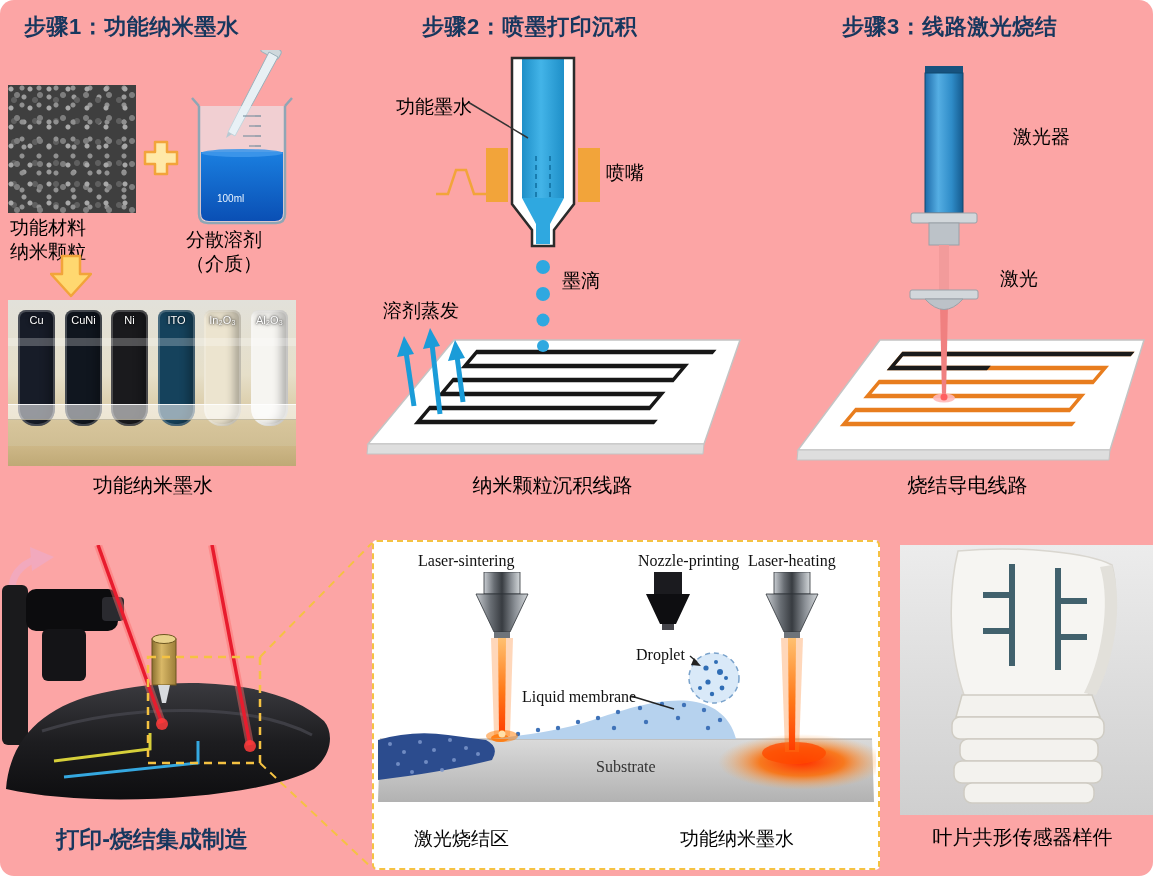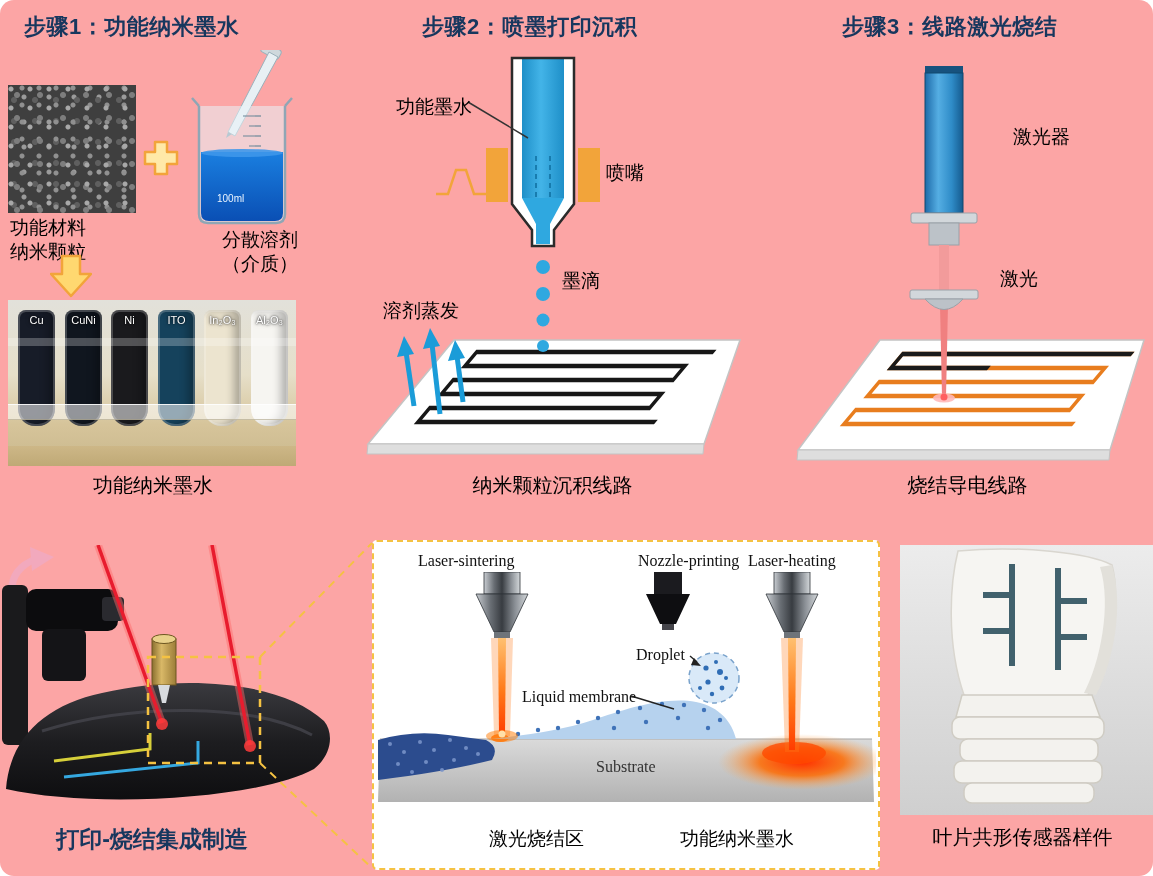--- a/index.html
+++ b/index.html
@@ -5,21 +5,21 @@
   * { margin:0; padding:0; box-sizing:border-box; }
   html,body { background:#ffffff; }
   body { font-family:"Liberation Sans","DejaVu Sans",sans-serif; }
   .canvas { position:relative; width:1153px; height:876px; background:#fca5a5; overflow:hidden;border-radius:14px; }
   .abs { position:absolute; }
   .title { position:absolute; font-size:22px; font-weight:bold; color:#17375E; white-space:nowrap; letter-spacing:0.5px; }
   .lbl { position:absolute; font-size:19px; color:#000; white-space:nowrap; }
   .cap { position:absolute; font-size:20px; color:#000; text-align:center; }
   .cap-bold { font-weight:bold; color:#17375E; font-size:23px; }
   .two-line div { font-size:19px; color:#000; line-height:24px; }
-  .centered { text-align:right;font-family:Liberation Serif, serif; }
+  .centered { text-align:left;font-family:Liberation Serif, serif; }
   .sem {
     position:absolute; left:8px; top:85px; width:128px; height:128px;
     background-color:#3f3f3f;
     background-image:
       radial-gradient(circle at 3px 4px,  #a8a8a8 2px, transparent 3px),
       radial-gradient(circle at 9px 10px, #7d7d7d 2.5px, transparent 3.5px),
       radial-gradient(circle at 14px 3px, #909090 2px, transparent 3px),
       radial-gradient(circle at 6px 15px, #5f5f5f 2.5px, transparent 3.5px),
       radial-gradient(circle at 16px 12px,#9b9b9b 2px, transparent 3px);
     background-size:19px 19px, 23px 23px, 17px 17px, 21px 21px, 25px 25px;
@@ -376,21 +376,21 @@
       <g stroke="#222" stroke-width="1.4" fill="none">
         <path d="M312,84 L319,90"></path>
         <path d="M253,124 L296,137"></path>
       </g>
       <polygon points="316,86 323,94 313,93" fill="#222"></polygon>
     </svg>
 
     <div class="inset-lbl" style="left:262px; top:104px;">Droplet</div>
     <div class="inset-lbl" style="left:148px; top:146px;">Liquid membrane</div>
     <div class="inset-lbl" style="left:222px; top:216px; color:#333;">Substrate</div>
-    <div class="lbl" style="left:40px; top:284px; width:170px; text-align:right;">激光烧结区</div>
+    <div class="lbl" style="left:40px; top:284px; width:170px; text-align:left;">激光烧结区</div>
     <div class="lbl" style="left:278px; top:284px; width:170px; text-align:center;">功能纳米墨水</div>
   </div>
 
   <svg class="abs" style="left:900px; top:545px;" width="253" height="270" viewBox="0 0 253 270">
     <defs>
       <linearGradient id="photoBg" x1="0" y1="0" x2="0" y2="1">
         <stop offset="0" stop-color="#ececec"></stop>
           <stop offset="1" stop-color="#cfcfcf"></stop>
       </linearGradient>
     </defs>

